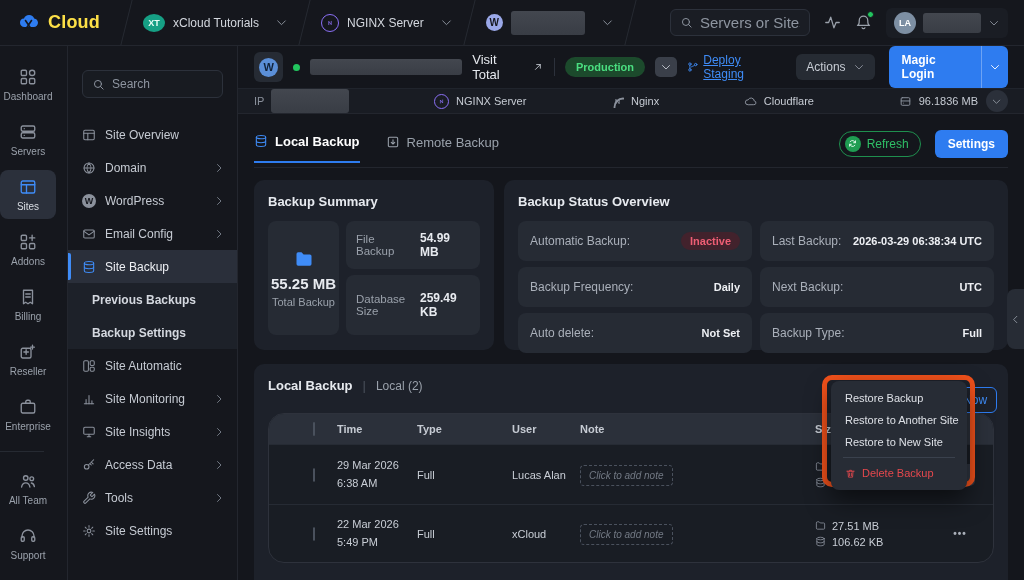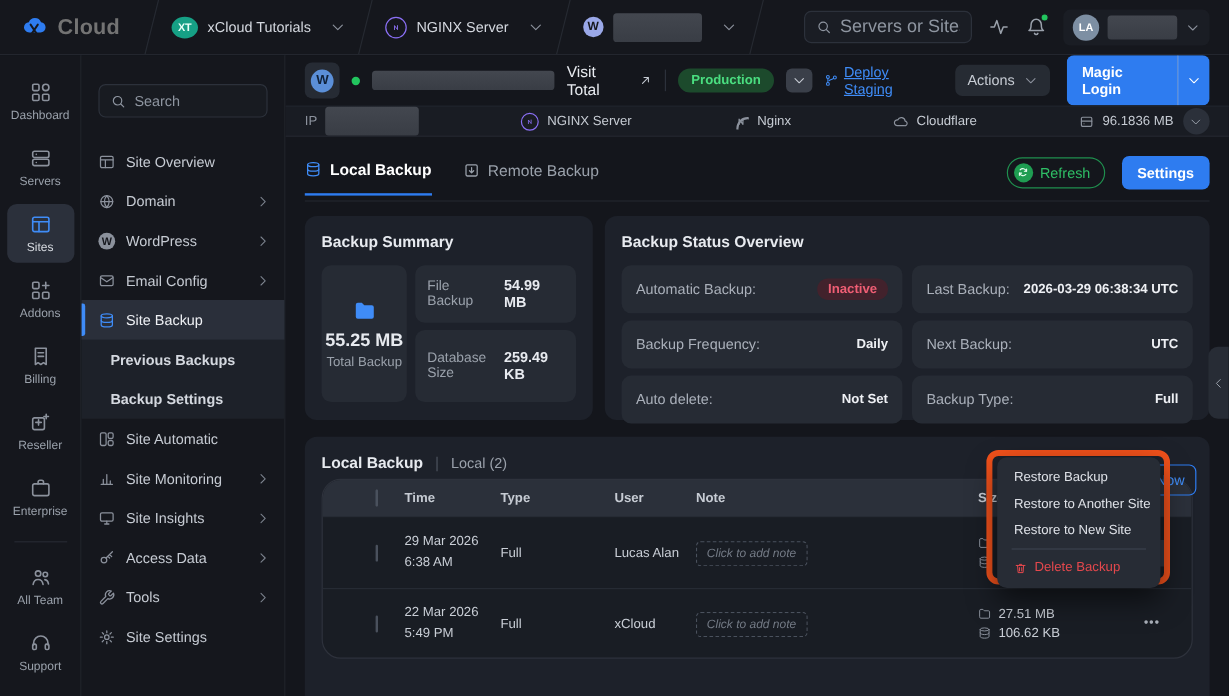--- a/index.html
+++ b/index.html
@@ -6,21 +6,21 @@
   html,body { width:1024px; height:580px; overflow:hidden; }
   body {
     font-family:"Liberation Sans", sans-serif;
     background:#101217; color:#e7eaef; position:relative;
     font-size:12px;
   }
   svg.ic { display:block; fill:none; stroke:currentColor; stroke-width:1.8; stroke-linecap:round; stroke-linejoin:round; }
 
   
   .topbar { height:46px; background:#15171d; border-bottom:1px solid #23262e; display:flex; align-items:center; }
-  .logo { width:126px; display:flex; align-items:center; gap:6px; padding-left:16px; color:#737373; }
+  .logo { width:126px; display:flex; align-items:center; gap:6px; padding-left:16px; color:#fde047; }
   .logo-text { font-size:18px; font-weight:bold; letter-spacing:.2px; }
   .crumb-sep { width:1px; align-self:stretch; background:#262a32; transform:skewX(-14deg); }
   .crumb { display:flex; align-items:center; gap:8px; padding:0 16px; color:#d4d8df; font-size:12px; }
   .crumb .chev { color:#8b919c; margin-left:8px; }
   .badge-xt { width:22px; height:18px; border-radius:50%; background:#16a085; color:#eafff8; font-size:9px; font-weight:bold; display:flex; align-items:center; justify-content:center; }
   .badge-nginx, .badge-wp { width:18px; height:18px; border-radius:50%; display:flex; align-items:center; justify-content:center; }
   .badge-nginx { color:#8b70f6; border:1.5px solid #8b70f6; font-size:9px; }
   .wp-circle { border-radius:50%; background:#9aa8e8; color:#15171d; font-weight:bold; display:flex; align-items:center; justify-content:center; }
   .wp-circle::before { content:"W"; }
   .redacted { background:linear-gradient(180deg,#43474f,#393d45); border-radius:3px; }
@@ -30,21 +30,21 @@
   .tb-search input::placeholder { color:#8e95a0; }
   .tb-ic { color:#9aa1ab; position:relative; }
   .tb-ic .dot { position:absolute; top:-3px; right:-2px; width:7px; height:7px; border-radius:50%; background:#22c55e; border:1.5px solid #15171d; }
   .account { display:flex; align-items:center; gap:7px; background:#1a1d24; border-radius:6px; padding:4px 8px; }
   .avatar { width:22px; height:22px; border-radius:50%; background:#7d8fa3; color:#fff; font-size:9px; font-weight:bold; display:flex; align-items:center; justify-content:center; }
 
   
   .app { display:flex; height:534px; }
 
   
-  .iconbar { width:68px; background:#15171d; border-right:1px solid #23262e; display:flex; flex-direction:column; align-items:center; padding-top:14px; flex-shrink:0; }
+  .iconbar { width:68px; background:#15171d; border-right:1px solid #23262e; display:flex; flex-direction:column; align-items:flex-start; padding-top:14px; flex-shrink:0; }
   .rail-item { width:56px; padding:8px 0 7px; border-radius:8px; display:flex; flex-direction:column; align-items:center; gap:5px; color:#9aa1ab; font-size:10px; margin-bottom:6px; }
   .rail-item svg { color:#8b919c; }
   .rail-item.active { background:#2b303b; color:#d8dce2; }
   .rail-item.active svg { color:#3f8cf7; }
   .rail-div { width:44px; border-top:1px solid #262a32; margin:6px 0 12px; }
 
   
   .sidenav { width:170px; background:#15171d; border-right:1px solid #23262e; padding-top:24px; flex-shrink:0; }
   .sn-search { margin:0 14px 20px; height:28px; border:1px solid #2c313b; background:#181b21; border-radius:6px; display:flex; align-items:center; gap:7px; padding:0 9px; color:#8e95a0; }
   .sn-search input { background:transparent; border:none; outline:none; color:#c6cbd3; font-size:12px; width:100px; font-family:inherit; }
@@ -117,21 +117,21 @@
   .st-tile .lbl { color:#aab0ba; font-size:12px; }
   .st-tile .val { color:#eef0f4; font-size:11px; font-weight:bold; }
   .badge-inactive { background:#42222c; color:#ef5e74; font-size:11px; font-weight:bold; padding:3px 9px; border-radius:999px; }
 
   .local-card { margin-top:14px; border-radius:10px 10px 0 0; height:220px; position:relative; }
   .lc-head { display:flex; align-items:center; gap:10px; }
   .lc-title { font-size:13px; font-weight:bold; }
   .lc-bar { color:#4a505b; font-size:13px; }
   .lc-count { color:#9aa1ab; font-size:12px; }
 
-  .tbl { margin-top:6px; border:1px solid #2e323c; border-radius:16px; overflow:hidden; background:#191d24; }
+  .tbl { margin-top:20px; border:1px solid #2e323c; border-radius:16px; overflow:hidden; background:#191d24; }
   .tr { display:grid; grid-template-columns:68px 80px 95px 68px 235px 130px 1fr; align-items:center; }
   .tr.head { background:#2b303a; height:30px; font-size:11px; color:#c6cbd3; font-weight:bold; }
   .tr.row { border-top:1px solid #262b34; font-size:11px; color:#c9ced6; }
   .tr.row.r1 { height:60px; }
   .tr.row.r2 { height:58px; }
   .cb-cell { padding-left:44px; }
   .checkbox { width:13px; height:13px; border-radius:3px; border:1px solid #4a515d; }
   .checkbox.hd { background:#3b414d; border-color:#4a515d; }
   .time-cell { width:62px; line-height:1.55; }
   .note-box { width:104px; border:1px dashed #4a515d; border-radius:4px; padding:4px 8px; font-size:10px; font-style:italic; color:#737a85; }

